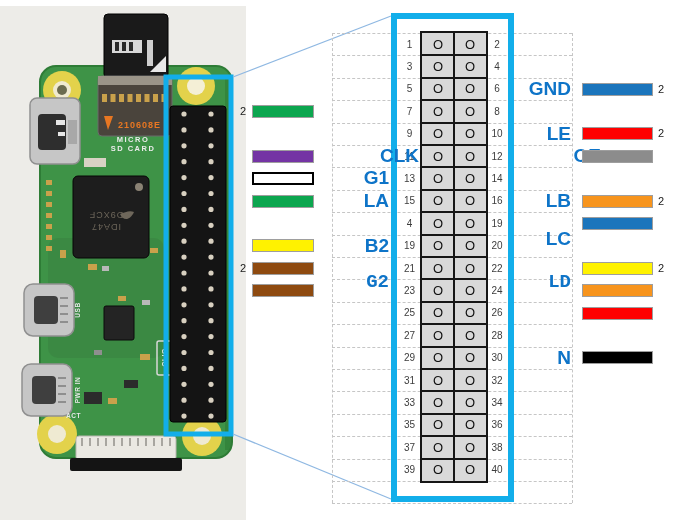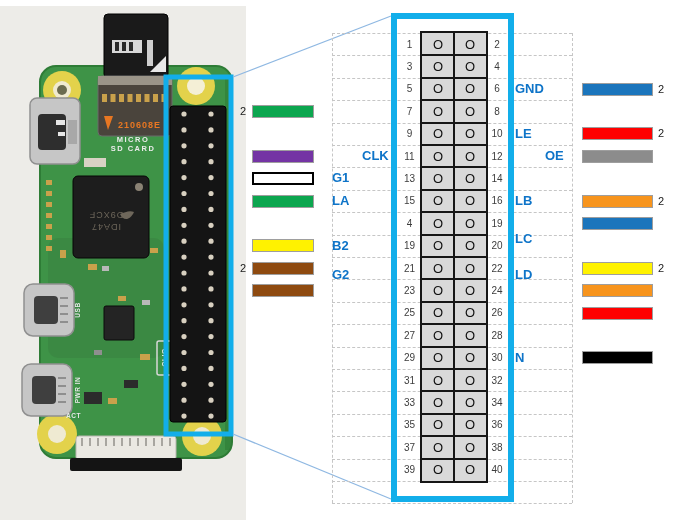--- a/index.html
+++ b/index.html
@@ -16,22 +16,22 @@
   #pin-grid .vdiv{position:absolute;top:0;left:31px;width:2px;height:100%;background:#161616;}
   #pin-rows{position:absolute;left:397px;top:33px;width:111px;}
   .prow{display:flex;height:22.4px;align-items:center;}
   .pnum{font-size:10px;color:#3d3d3d;text-align:center;}
   .pnum.l{width:25px;}
   .pnum.r{flex:1;}
   .phole{width:32px;text-align:center;font-size:13px;color:#111;font-weight:400;}
   #table-border{position:absolute;left:391px;top:13px;width:123px;height:489px;
                 border:6px solid var(--cyan);box-sizing:border-box;}
   .lrow{position:absolute;left:332px;width:240px;height:22.4px;}
-  .plabel{position:absolute;top:0;height:22.4px;line-height:22.4px;text-align:left;
-          font-weight:bold;font-size:13px;color:var(--label-blue);}
+  .plabel{position:absolute;top:0;height:22.4px;line-height:22.4px;text-align:right;
+          font-weight:bold;font-size:19px;color:var(--label-blue);}
   .plabel.l{left:0;width:57px;}
   .plabel.r{left:183px;width:56px;}
   .bar{position:absolute;height:13px;border:1px solid #9E9E9E;box-sizing:border-box;}
   .bar.lft{left:252px;width:62px;}
   .bar.rgt{left:582px;width:71px;}
   .qty{position:absolute;font-size:11px;color:#1a1a1a;height:13px;line-height:13px;}
   .qty.lft{left:228px;width:18px;text-align:right;}
   .qty.rgt{left:658px;width:18px;text-align:left;}
   .silk{fill:#ECECEC;font-size:7.5px;font-weight:bold;letter-spacing:1.5px;}
   .sdtext{fill:#E87722;font-size:9px;font-weight:bold;letter-spacing:1px;}
@@ -410,21 +410,21 @@
       <div class="lrow" style="top: 189.8px;">
         <div class="plabel l">LA</div>
         <div class="plabel r">LB</div>
       </div>
       <div class="lrow" style="top: 228px;">
         <div class="plabel r">LC</div>
       </div>
       <div class="lrow" style="top: 234.6px;">
         <div class="plabel l">B2</div>
       </div>
-      <div class="lrow" style="top: 264px;">
+      <div class="lrow" style="top: 271px; font-family: Liberation Mono, monospace;">
         <div class="plabel l">G2</div>
         <div class="plabel r">LD</div>
       </div>
       <div class="lrow" style="top: 346.6px;">
         <div class="plabel r">N</div>
       </div>
     </div>
 
   <div id="bars-layer" class="layer">
       <div class="bar rgt" style="top: 82.5px; background: rgb(27, 117, 188);"></div>

